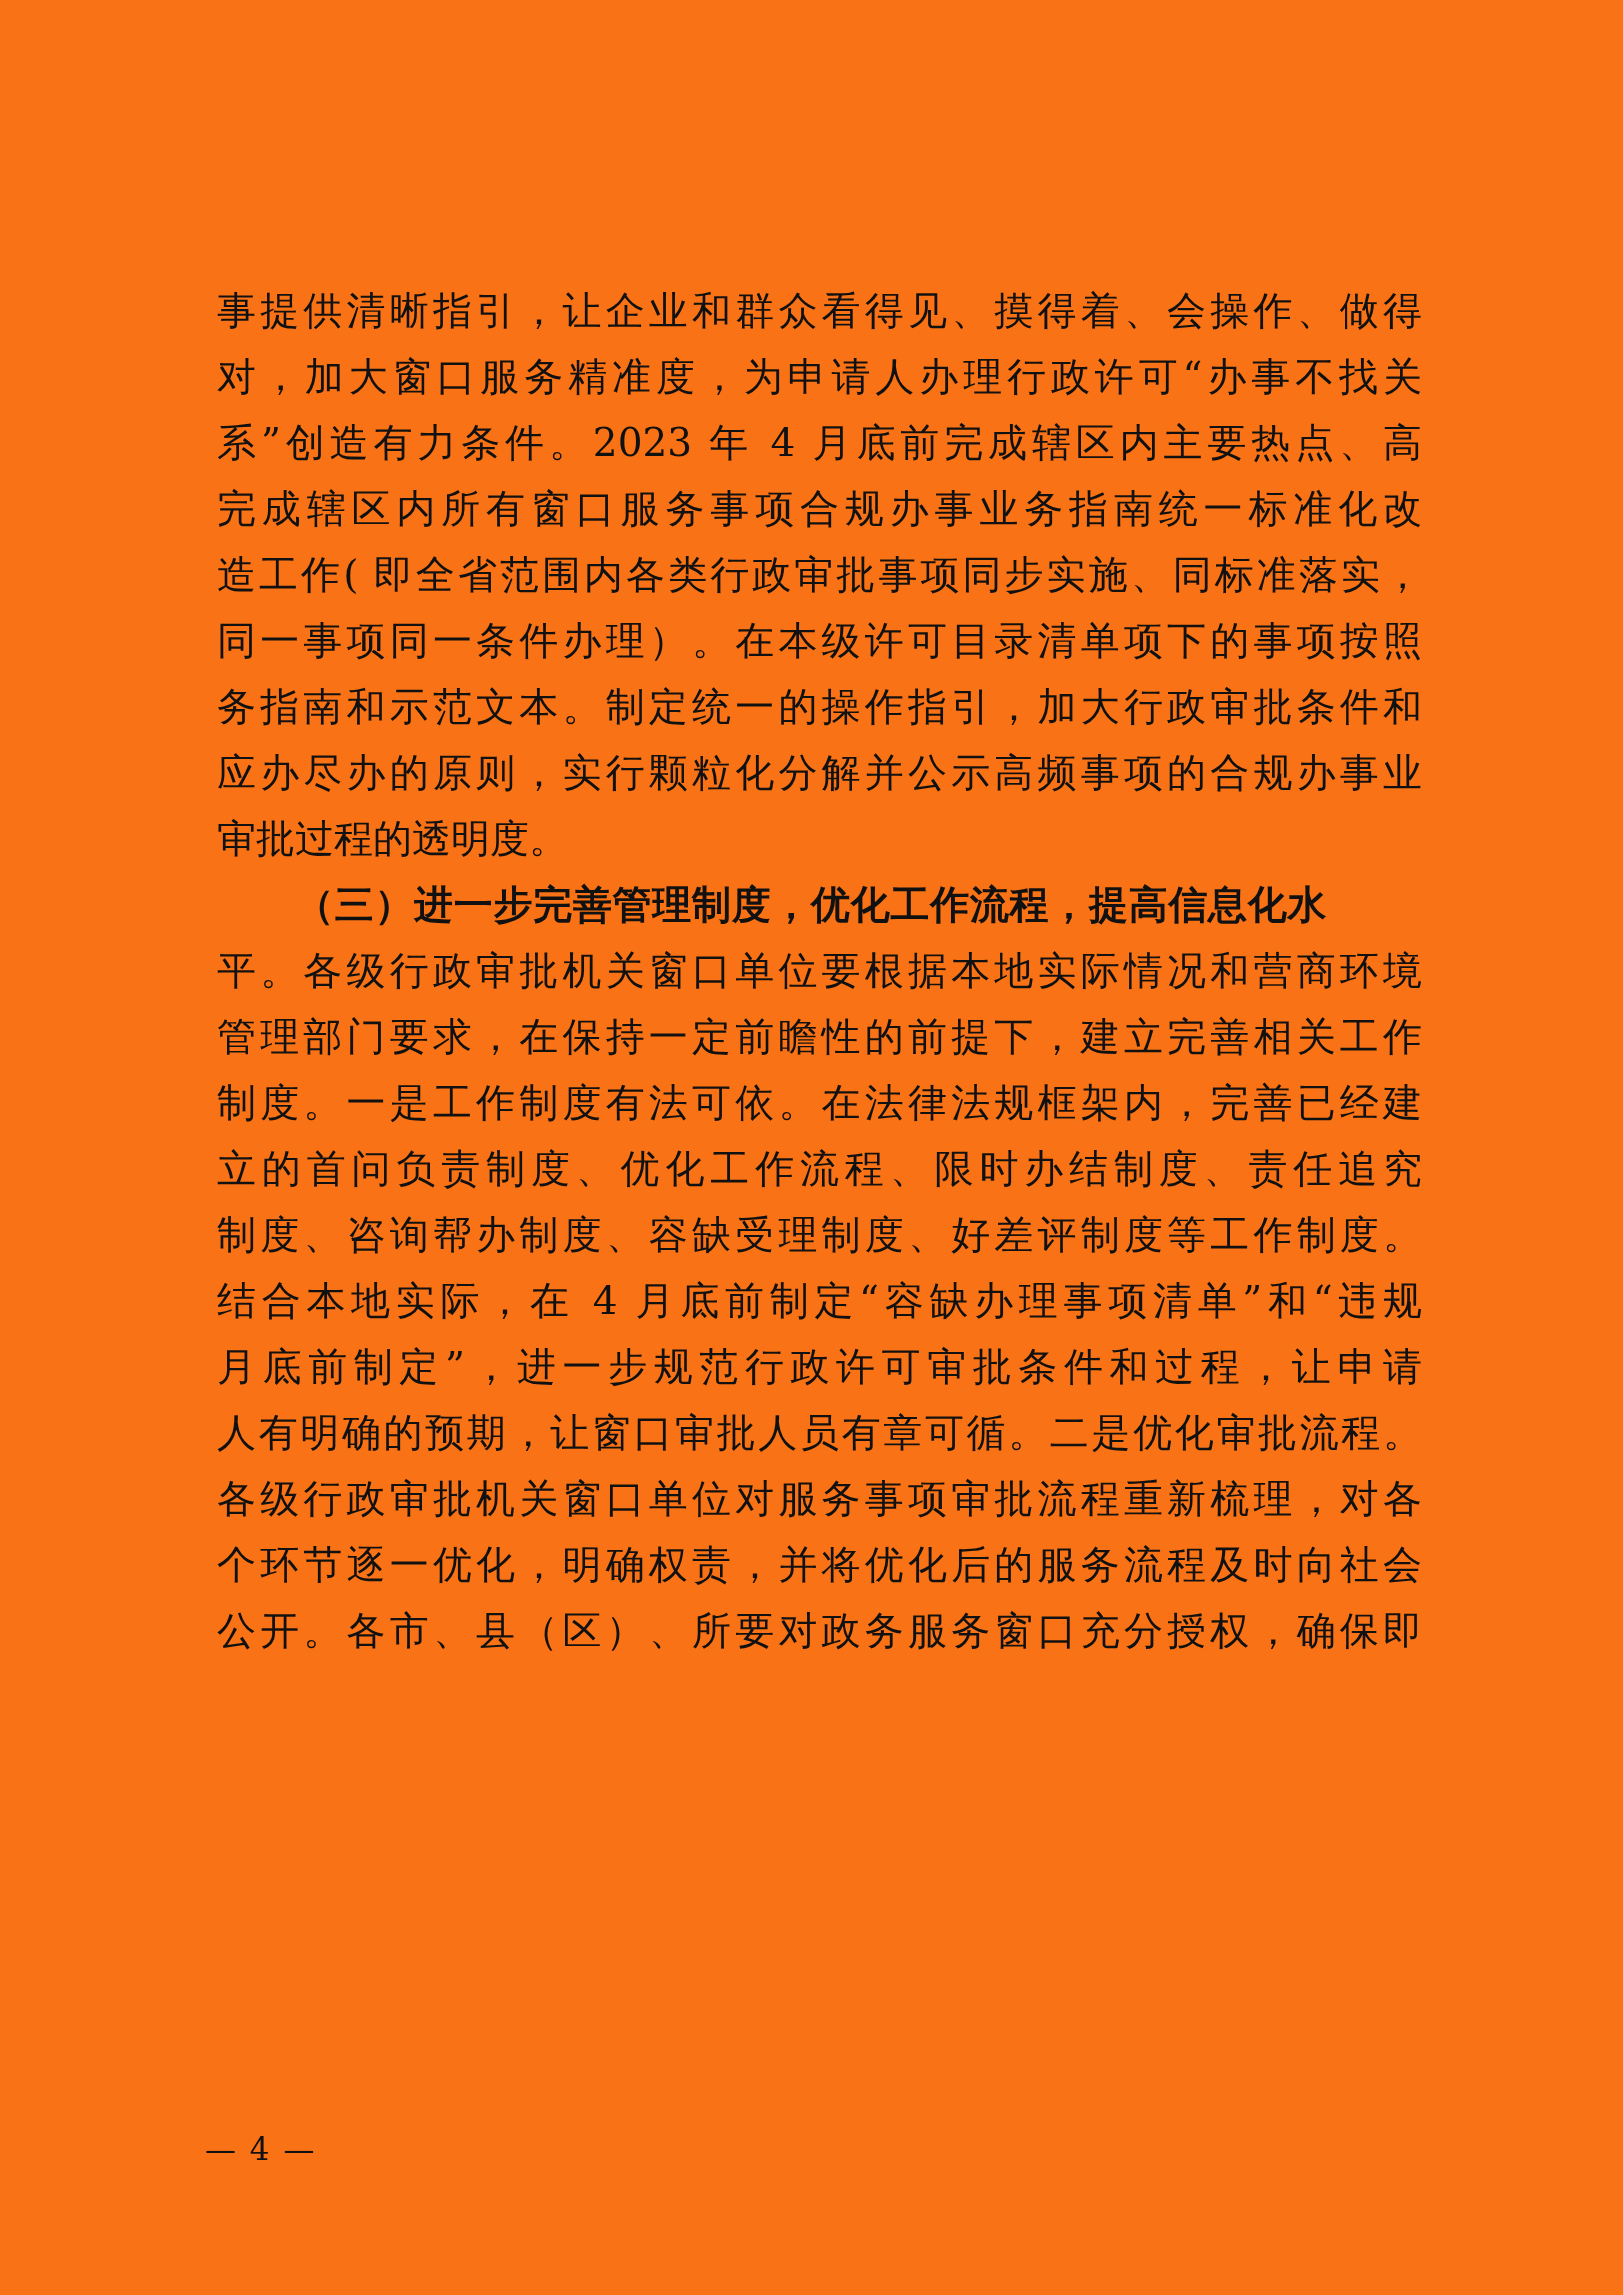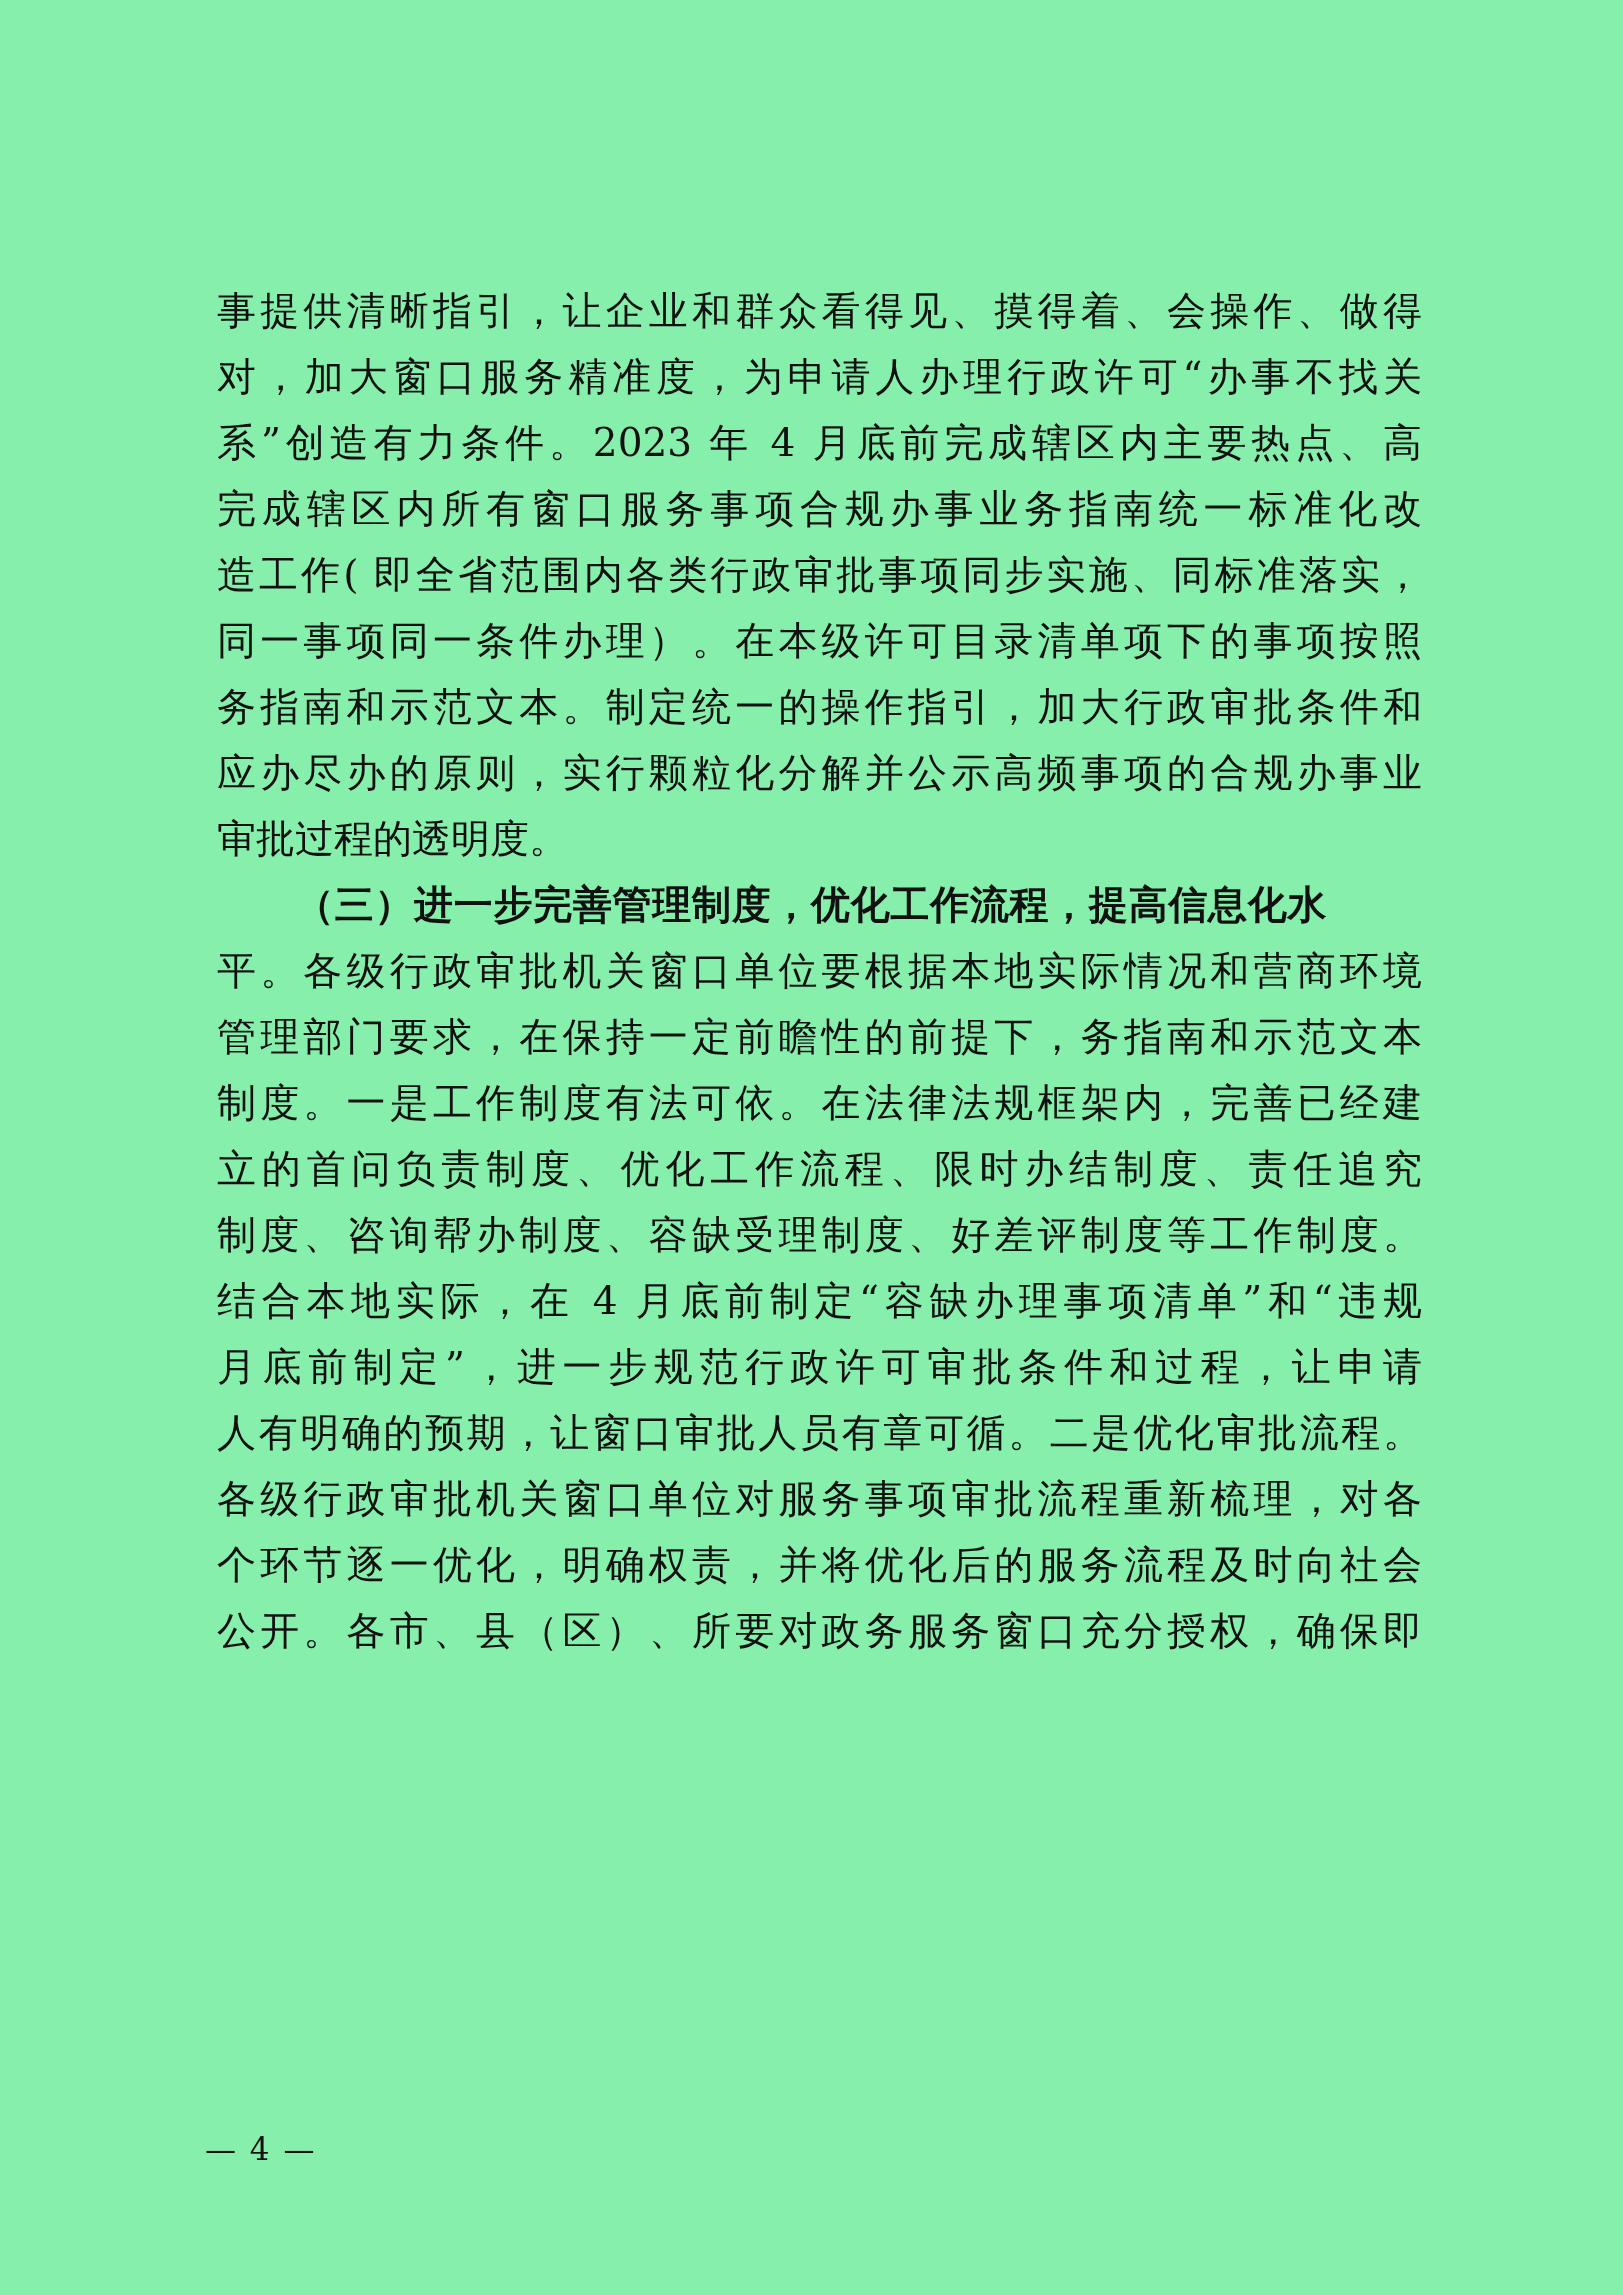--- a/index.html
+++ b/index.html
@@ -9,21 +9,21 @@
     background: #ffffff;
   }
   body {
     font-family: "DejaVu Serif", "Liberation Serif", serif;
   }
 
   .page {
     position: relative;
     width: 1623px;
     height: 2295px;
-    background: #86efac;
+    background: #f97316;
     overflow: hidden;
     box-sizing: border-box;
   }
 
   
   .body-col {
     position: absolute;
     left: 217px;
     top: 278px;
     width: 1205px;
@@ -104,21 +104,21 @@
       <span class="line justify">造工作( 即全省范围内各类行政审批事项同步实施、同标准落实，</span>
       <span class="line justify">同一事项同一条件办理）。在本级许可目录清单项下的事项按照</span>
       <span class="line justify">务指南和示范文本。制定统一的操作指引，加大行政审批条件和</span>
       <span class="line justify">应办尽办的原则，实行颗粒化分解并公示高频事项的合规办事业</span>
       <span class="line last">审批过程的透明度。</span>
     </div>
 
     <div class="para">
       <span class="line last heading"><span class="heading-indent"></span><span>（三）进一步完善管理制度，优化工作流程，提高信息化水</span></span>
       <span class="line justify">平。各级行政审批机关窗口单位要根据本地实际情况和营商环境</span>
-      <span class="line justify">管理部门要求，在保持一定前瞻性的前提下，务指南和示范文本</span>
+      <span class="line justify">管理部门要求，在保持一定前瞻性的前提下，建立完善相关工作</span>
       <span class="line justify">制度。一是工作制度有法可依。在法律法规框架内，完善已经建</span>
       <span class="line justify">立的首问负责制度、优化工作流程、限时办结制度、责任追究</span>
       <span class="line justify">制度、咨询帮办制度、容缺受理制度、好差评制度等工作制度。</span>
       <span class="line justify">结合本地实际，在 4 月底前制定“容缺办理事项清单”和“违规</span>
       <span class="line justify">月底前制定”，进一步规范行政许可审批条件和过程，让申请</span>
       <span class="line justify">人有明确的预期，让窗口审批人员有章可循。二是优化审批流程。</span>
       <span class="line justify">各级行政审批机关窗口单位对服务事项审批流程重新梳理，对各</span>
       <span class="line justify">个环节逐一优化，明确权责，并将优化后的服务流程及时向社会</span>
       <span class="line justify">公开。各市、县（区）、所要对政务服务窗口充分授权，确保即</span>
     </div>

